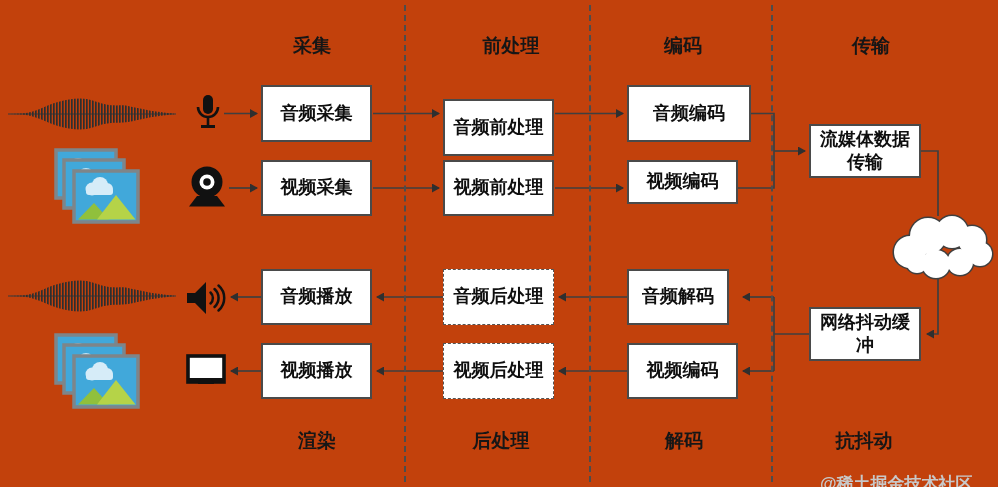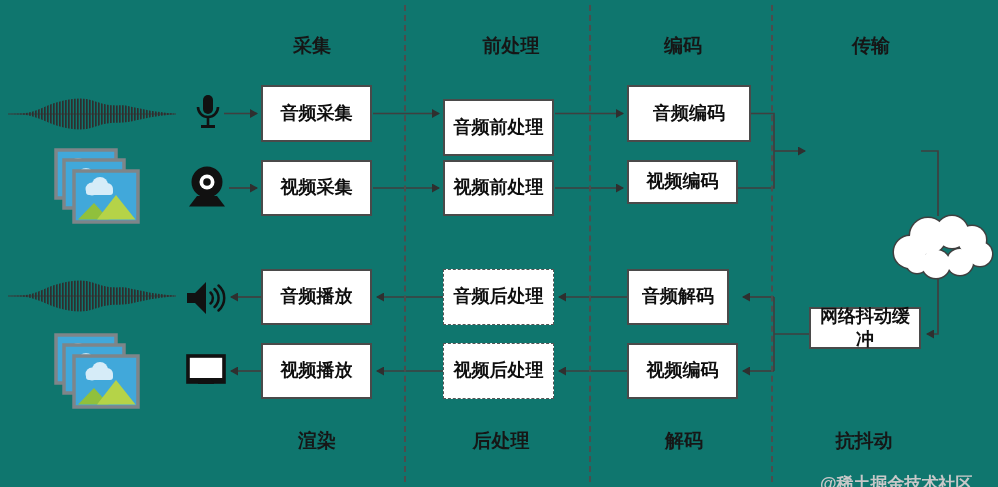--- a/index.html
+++ b/index.html
@@ -1,17 +1,17 @@
 <!DOCTYPE html>
 <html><head>
 <meta charset="utf-8">
 <style>
   html,body{margin:0;padding:0;background:#ffffff;}
   .canvas{
-    position:relative;width:998px;height:487px;background:#0f766e;
+    position:relative;width:998px;height:487px;background:#c2410c;
     font-family:"Liberation Sans","DejaVu Sans",sans-serif;overflow:hidden;
   }
   .connector-layer{position:absolute;left:0;top:0;pointer-events:none;}
   .divider{
     position:absolute;top:5px;height:477px;width:0;
     border-left:2px dashed #4c4c4c;
   }
   .stage-label{
     position:absolute;transform:translateX(-50%);
     font-size:19px;font-weight:700;color:#161616;white-space:nowrap;
@@ -86,21 +86,22 @@
   <div class="stage-label" style="left:501px;top:428px">后处理</div>
   <div class="stage-label" style="left:684px;top:428px">解码</div>
   <div class="stage-label" style="left:864px;top:428px">抗抖动</div>
 
   <div class="node" style="left:261px;top:85px;width:111px;height:57px">音频采集</div>
   <div class="node" style="left:261px;top:160px;width:111px;height:56px">视频采集</div>
   <div class="node" style="left:443px;top:99px;width:111px;height:57px">音频前处理</div>
   <div class="node" style="left:443px;top:160px;width:111px;height:56px">视频前处理</div>
   <div class="node" style="left:627px;top:85px;width:124px;height:57px">音频编码</div>
   <div class="node" style="left:627px;top:160px;width:111px;height:44px">视频编码</div>
-  <div class="node" style="left:809px;top:307px;width:112px;height:42px">网络抖动缓冲</div>
+  <div class="node" style="left:809px;top:124px;width:112px;height:54px">流媒体数据传输</div>
+  <div class="node" style="left:809px;top:307px;width:112px;height:54px">网络抖动缓冲</div>
   <div class="node" style="left:627px;top:269px;width:102px;height:56px">音频解码</div>
   <div class="node" style="left:627px;top:343px;width:111px;height:56px">视频编码</div>
   <div class="node dashed" style="left:443px;top:269px;width:111px;height:56px">音频后处理</div>
   <div class="node dashed" style="left:443px;top:343px;width:111px;height:56px">视频后处理</div>
   <div class="node" style="left:261px;top:269px;width:111px;height:56px">音频播放</div>
   <div class="node" style="left:261px;top:343px;width:111px;height:56px">视频播放</div>
 
   <div class="icon" style="left:8px;top:95px">
     <svg width="168" height="38" viewBox="0 0 168 38">
       <line x1="0" y1="19" x2="168" y2="19" stroke="#3a3a3a" stroke-width="1.2"></line>

